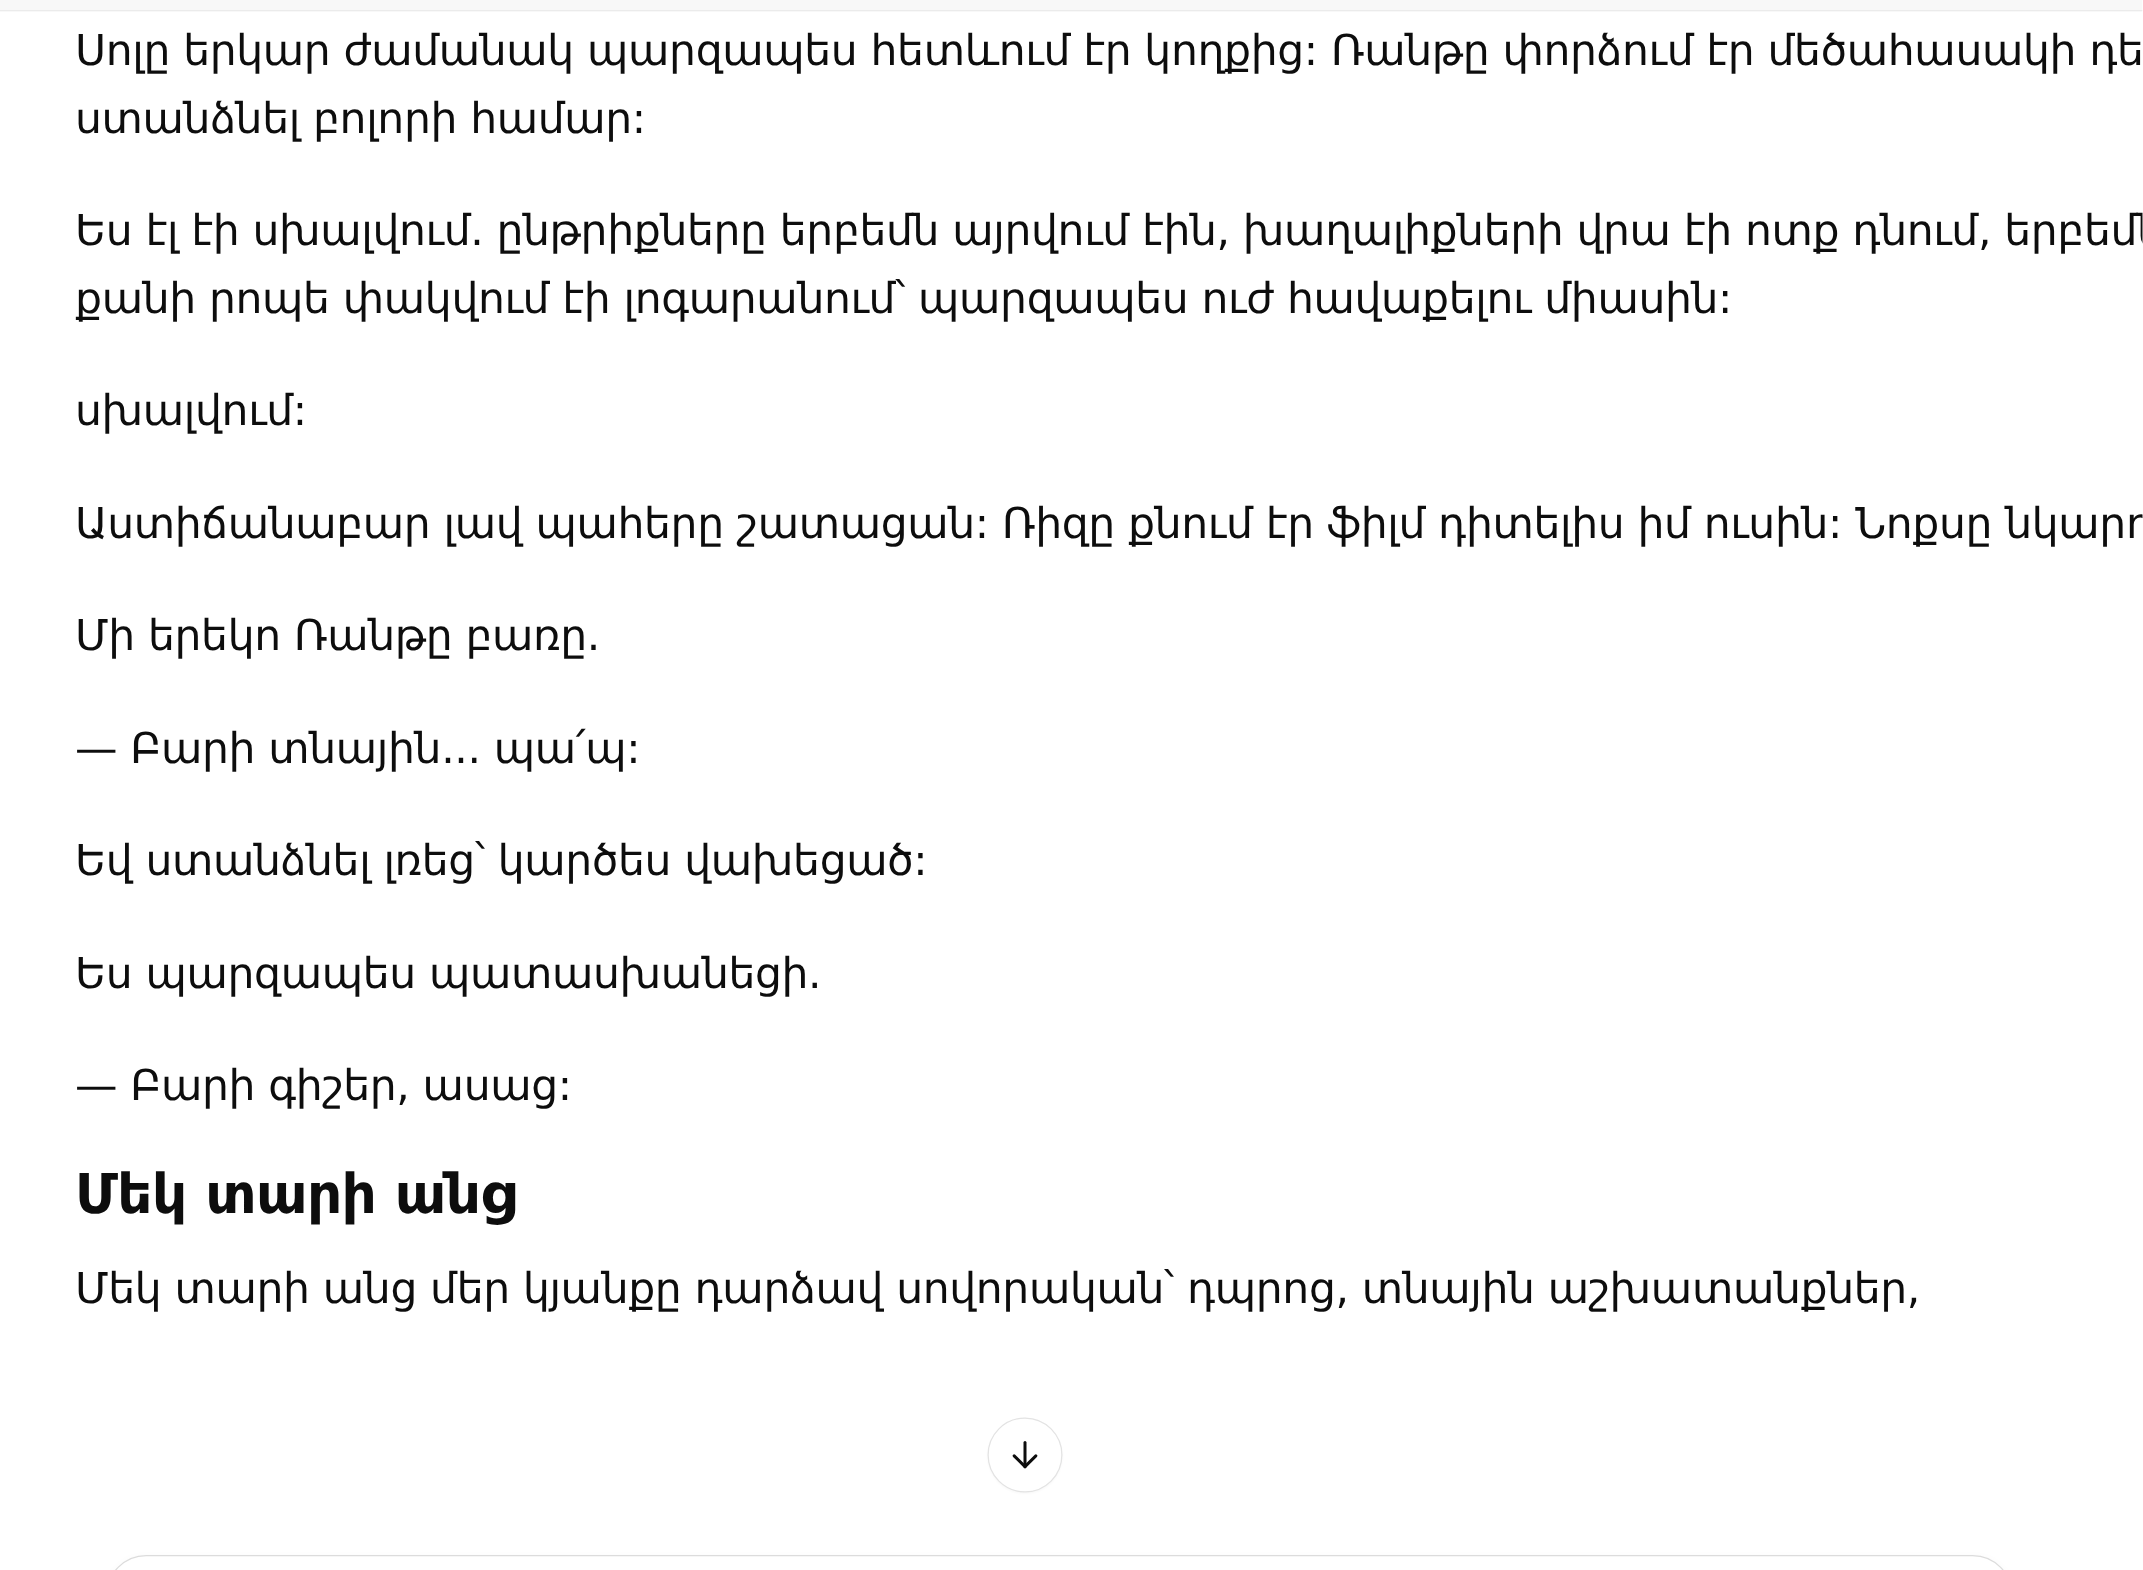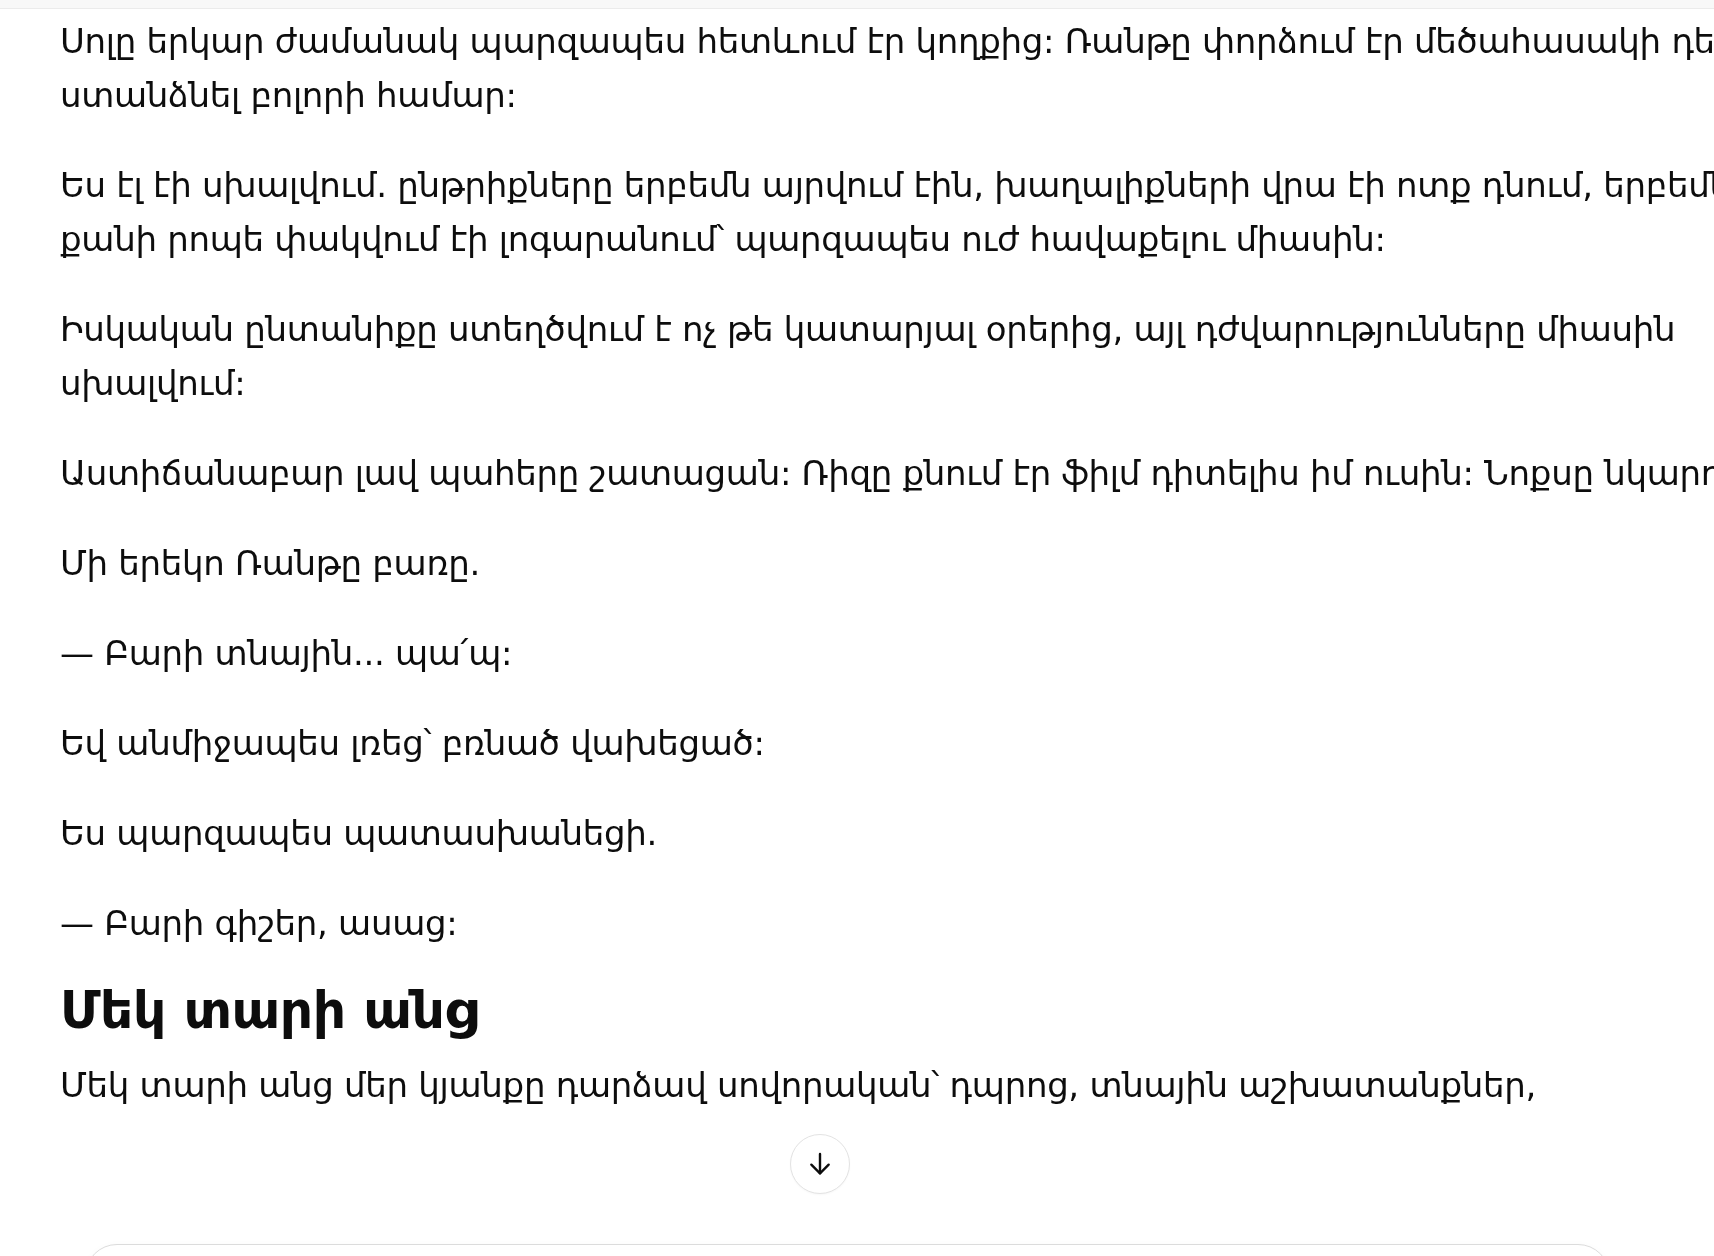--- a/index.html
+++ b/index.html
@@ -35,21 +35,21 @@
     line-height: 54px;
     font-weight: 400;
     letter-spacing: -0.3px;
   }
   .content p .line {
     display: block;
     white-space: nowrap;
   }
   .content h2 {
     margin: 36px 0 24px 0;
-    font-size: 52px;
+    font-size: 44px;
     line-height: 48px;
     font-weight: 700;
     letter-spacing: -0.5px;
   }
   .scroll-btn {
     position: absolute;
     left: 790px;
     top: 1134px;
     width: 60px;
     height: 60px;
@@ -92,38 +92,37 @@
     <span class="line">Սոլը երկար ժամանակ պարզապես հետևում էր կողքից: Ռանթը փորձում էր մեծահասակի դեր</span>
     <span class="line">ստանձնել բոլորի համար:</span>
   </p>
 
   <p>
     <span class="line">Ես էլ էի սխալվում. ընթրիքները երբեմն այրվում էին, խաղալիքների վրա էի ոտք դնում, երբեմն մի</span>
     <span class="line">քանի րոպե փակվում էի լոգարանում՝ պարզապես ուժ հավաքելու միասին:</span>
   </p>
 
   <p>
-    <span class="line">Իսկական ընտանիքը ստեղծվում է ոչ թե կատարյալ օրերից, այլ դժվարությունները միասին</span>
     <span class="line">սխալվում:</span>
   </p>
 
   <p>
     <span class="line">Աստիճանաբար լավ պահերը շատացան: Ռիզը քնում էր ֆիլմ դիտելիս իմ ուսին: Նոքսը նկարում էր</span>
   </p>
 
   <p>
     <span class="line">Մի երեկո Ռանթը բառը.</span>
   </p>
 
   <p>
     <span class="line">— Բարի տնային... պա՛պ:</span>
   </p>
 
   <p>
-    <span class="line">Եվ անմիջապես լռեց՝ բռնած վախեցած:</span>
+    <span class="line">Եվ ստանձնել լռեց՝ կարծես վախեցած:</span>
   </p>
 
   <p>
     <span class="line">Ես պարզապես պատասխանեցի.</span>
   </p>
 
   <p>
     <span class="line">— Բարի գիշեր, ասաց:</span>
   </p>
 

